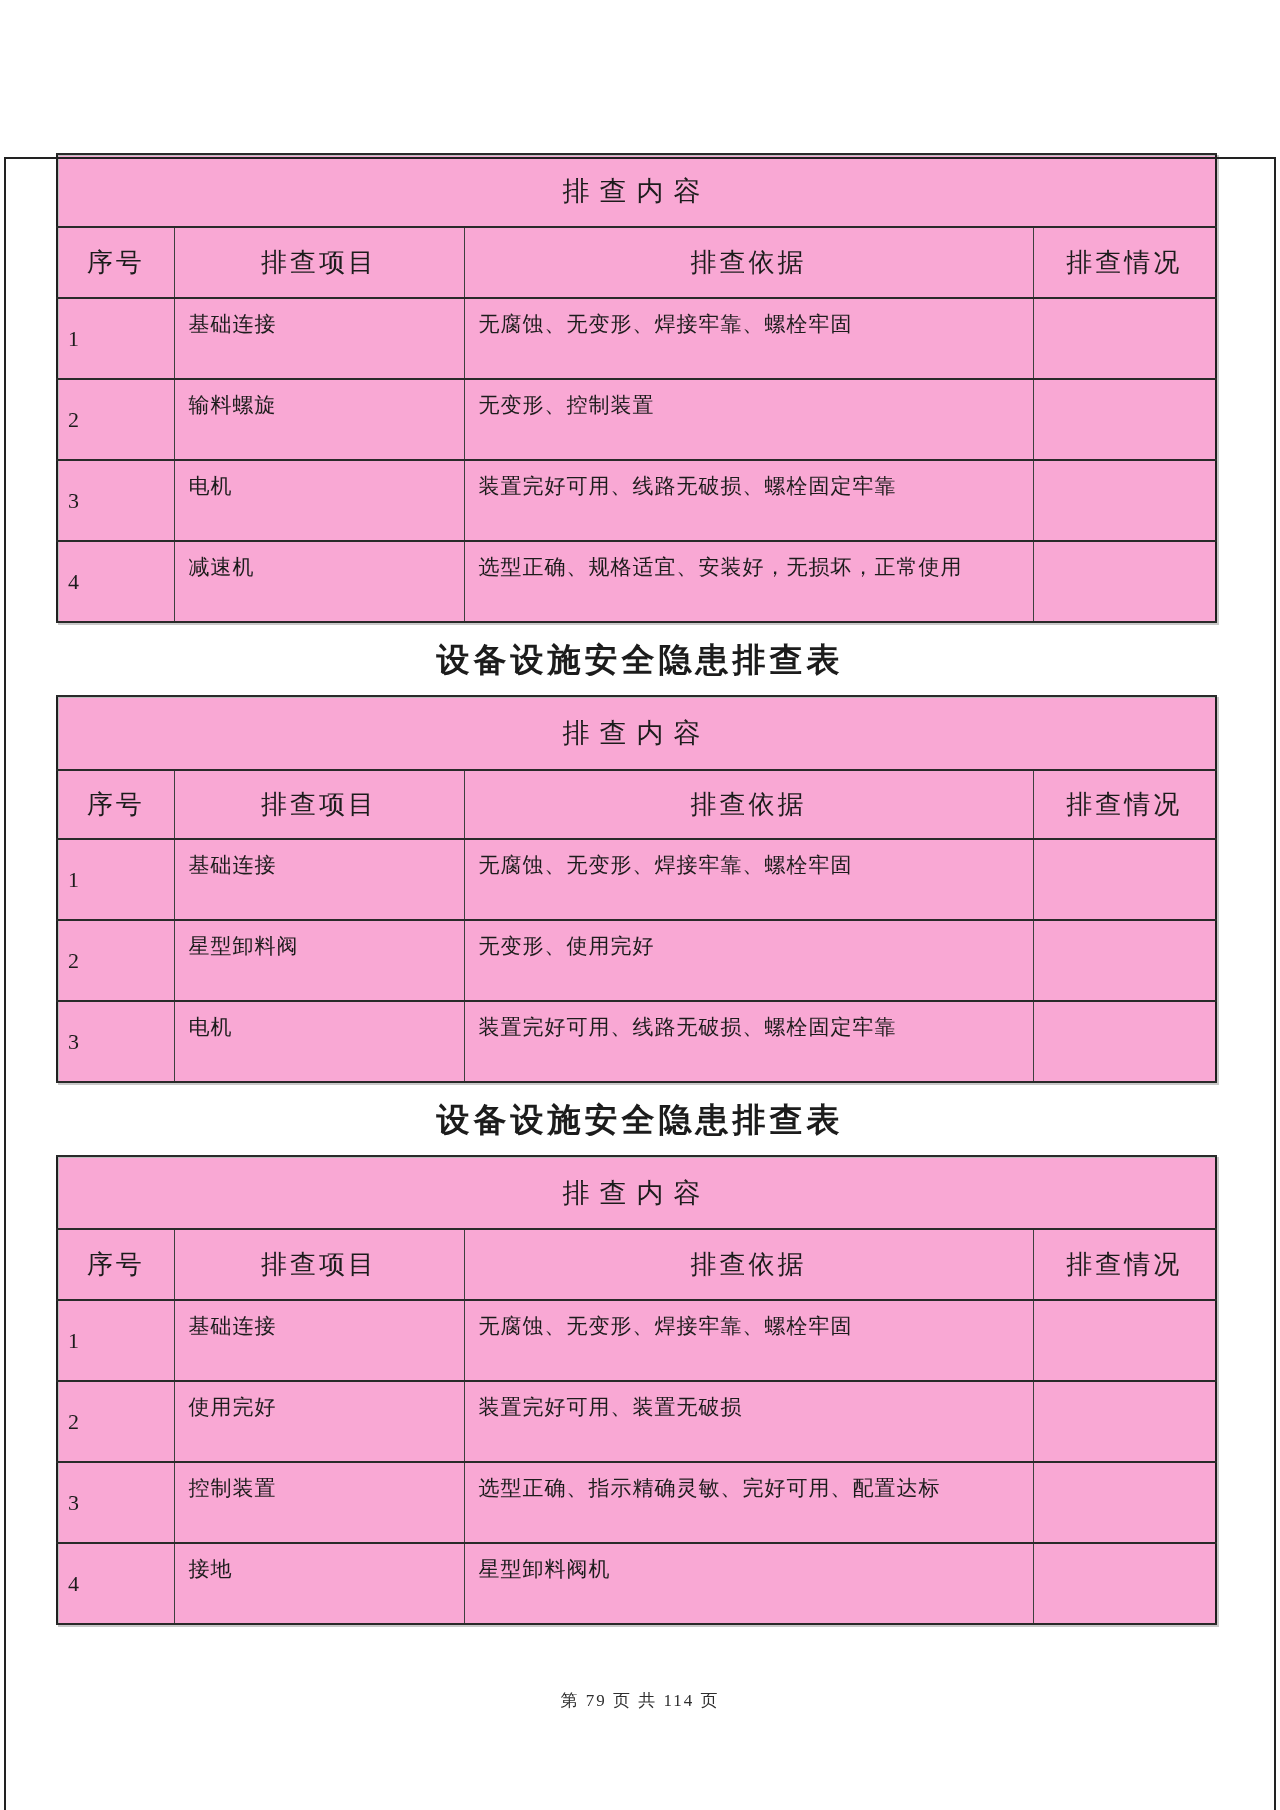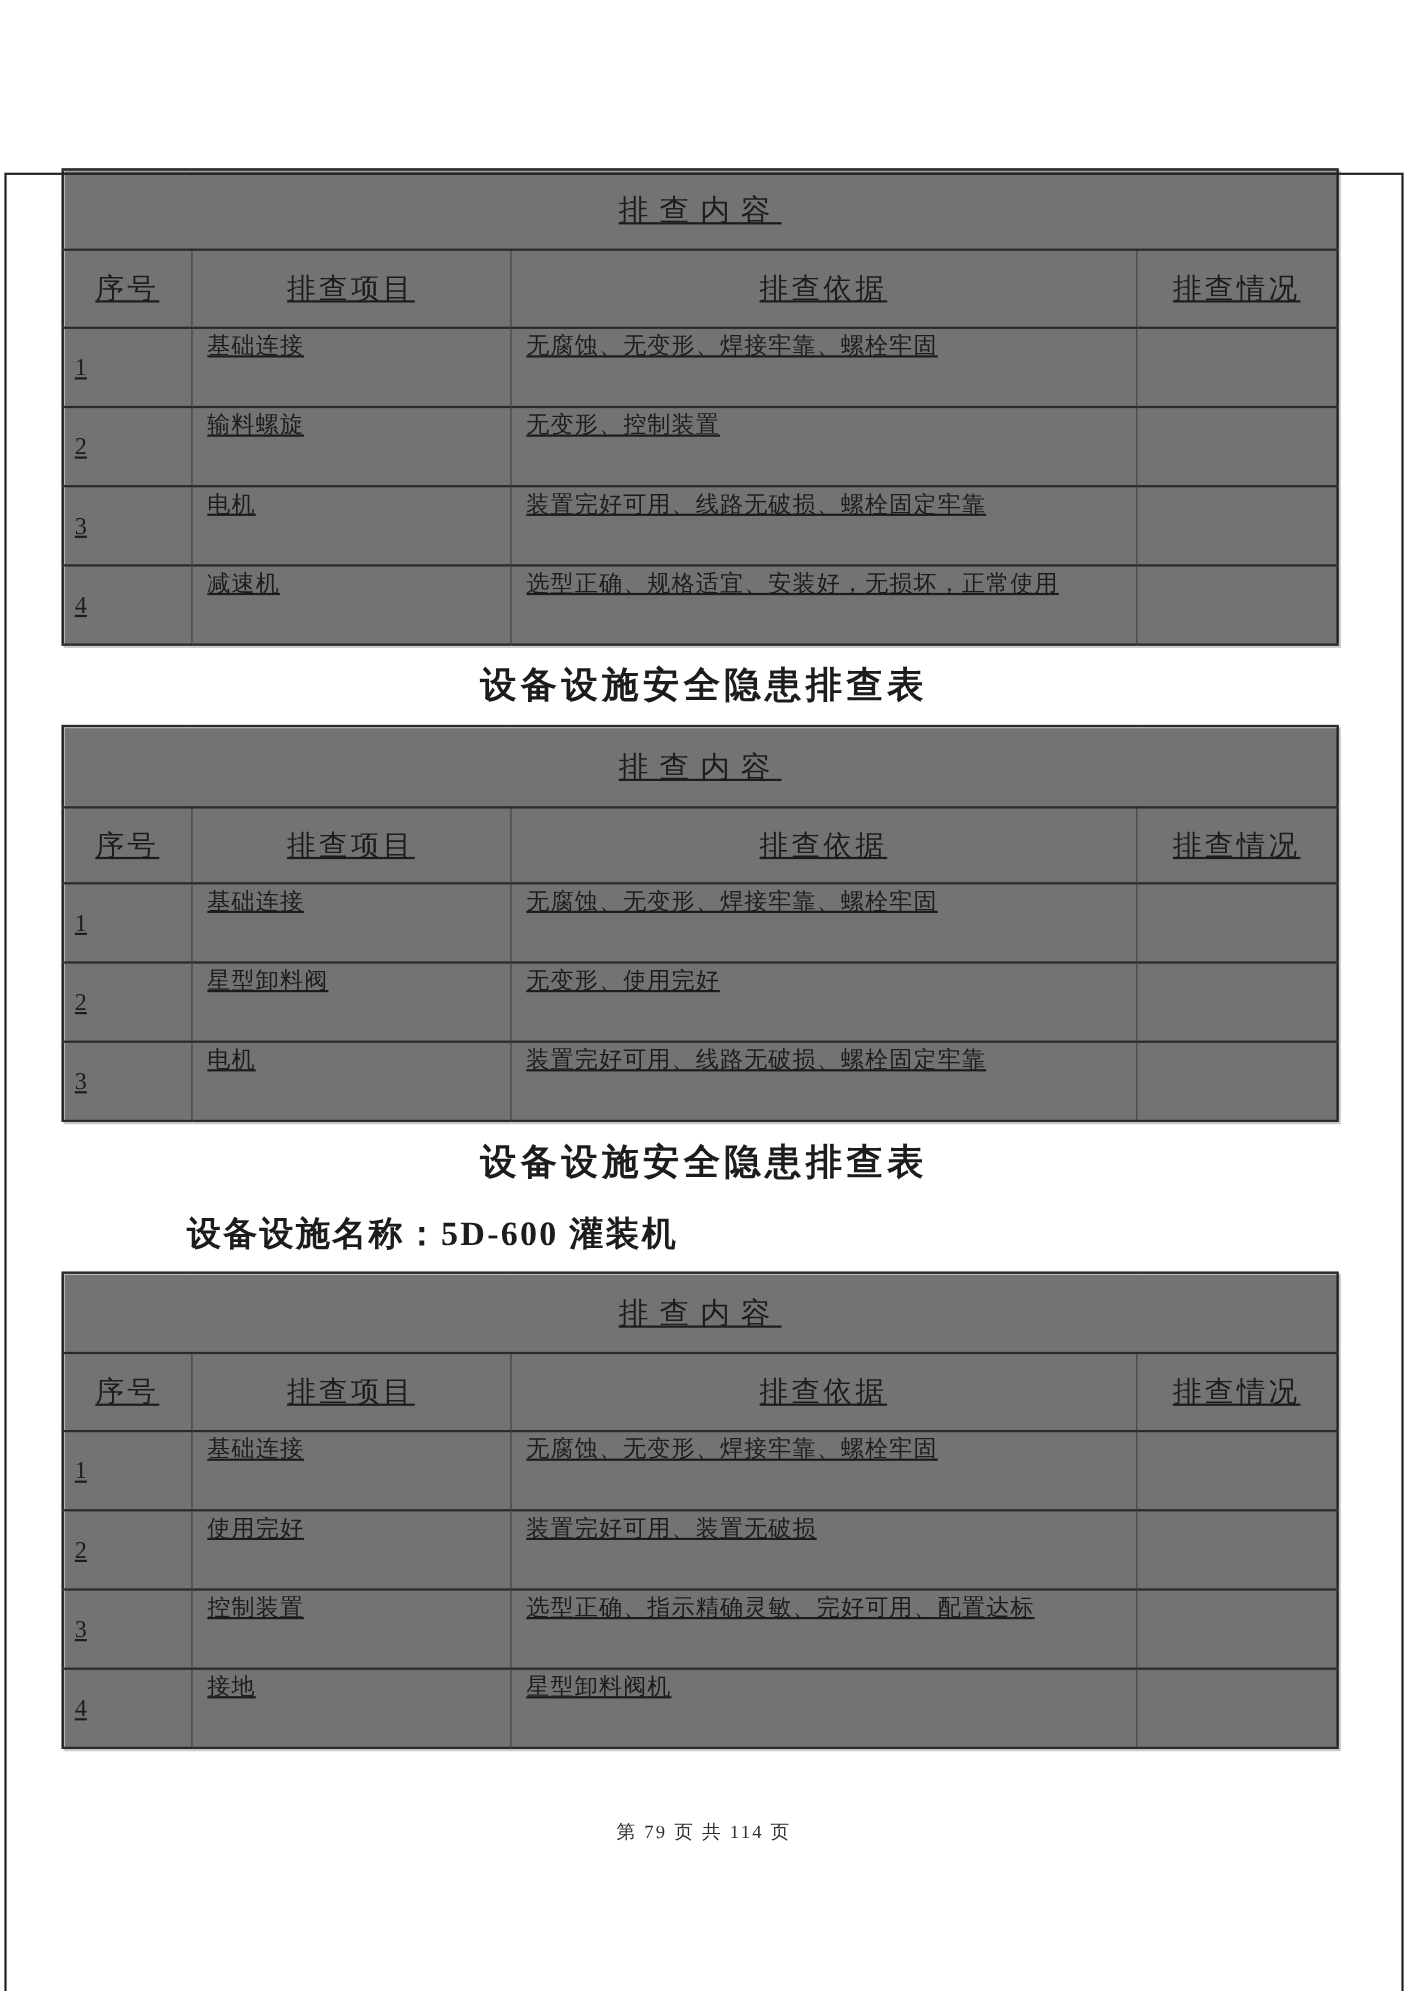--- a/index.html
+++ b/index.html
@@ -10,44 +10,43 @@
   }
   .page{position:relative;width:1280px;height:1810px;background:#fff;}
   .page-frame{
     position:absolute;left:4px;top:4px;right:4px;bottom:4px;
     border:2px solid #222222;pointer-events:none;
   }
 
   
   table.insp{
     border-collapse:collapse;table-layout:fixed;
-    margin-left:56px;width:1159px;background:#737373;
+    margin-left:56px;width:1159px;background:#f9a8d4;
     border:2px solid #1f1f1f;
     box-shadow:inset 1px 1px 0 #bdbdbd, 2px 2px 0 #c9c9c9;
-    text-decoration:underline;
   }
   table.insp td, table.insp th{
     border-left:1px solid #3f3f3f;border-right:1px solid #3f3f3f;
     border-top:2px solid #2a2a2a;border-bottom:2px solid #2a2a2a;
     font-weight:normal;overflow:hidden;
   }
   tr.merged-row td{
     height:69px;text-align:center;vertical-align:middle;
     font-size:27px;letter-spacing:10px;
   }
   tr.head-row th{
     height:67px;text-align:center;vertical-align:middle;
     font-size:26px;letter-spacing:3px;
   }
   tr.data-row td{height:68px;}
   tr.data-row td.c-no{
     vertical-align:middle;text-align:left;padding-left:10px;font-size:22px;
   }
   tr.data-row td.c-item, tr.data-row td.c-basis{
-    vertical-align:top;padding:1px 6px 0 14px;font-size:21px;letter-spacing:1px;
+    vertical-align:top;padding:11px 6px 0 14px;font-size:21px;letter-spacing:1px;
   }
   tr.data-row td.c-status{vertical-align:top;}
 
   .t-first{margin-top:153px;}
   .t-mid{margin-top:12px;}
 
   h2.tbl-title{
     margin:14px 0 0 0;text-align:center;font-weight:600;
     font-size:33px;line-height:46px;letter-spacing:4px;
   }
@@ -145,21 +144,20 @@
       <tr class="data-row">
         <td class="c-no">3</td>
         <td class="c-item">电机</td>
         <td class="c-basis">装置完好可用、线路无破损、螺栓固定牢靠</td>
         <td class="c-status"></td>
       </tr>
     </tbody>
   </table>
 
   <h2 class="tbl-title">设备设施安全隐患排查表</h2>
-  <h3 class="tbl-subtitle">设备设施名称：5D-600 灌装机</h3>
 
   <table class="insp t-mid">
     <colgroup>
         <col style="width:117px">
         <col style="width:290px">
         <col style="width:569px">
         <col style="width:183px">
       </colgroup>
     <tbody>
       <tr class="merged-row">

